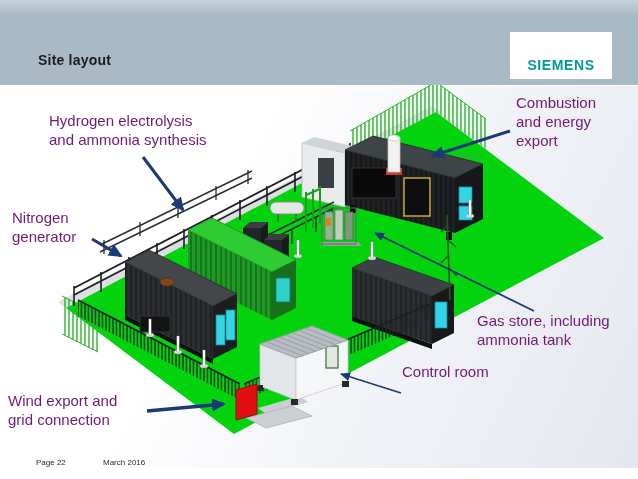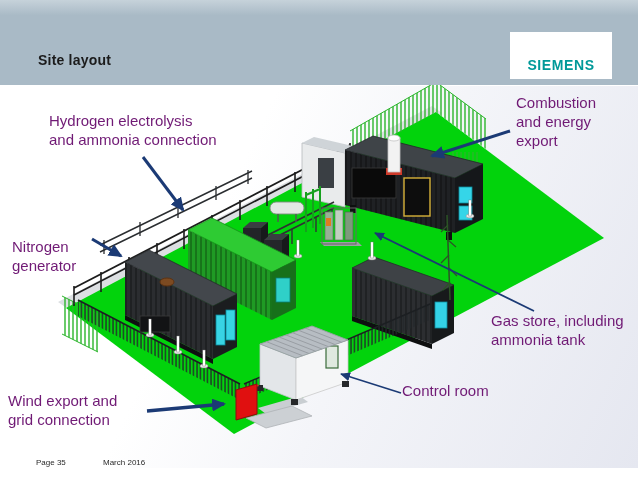--- a/index.html
+++ b/index.html
@@ -30,23 +30,23 @@
     position:absolute;left:48px;top:86px;width:590px;height:382px;z-index:0;
     background:linear-gradient(115deg,#ffffff 30%,#f4f5f9 55%,#e5e7f0 100%);
   }
   .scene{position:absolute;left:0;top:0;width:638px;height:479px;z-index:1;}
   .callout{
     position:absolute;color:#701a75;font-size:15px;line-height:19px;
     white-space:pre-line;z-index:2;
   }
   .c-hydrogen{left:49px;top:111px;}
   .c-combustion{left:516px;top:93px;}
-  .c-nitrogen{left:12px;top:237px;}
-  .c-gas{left:491px;top:311px;}
-  .c-control{left:402px;top:381px;}
+  .c-nitrogen{left:12px;top:208px;}
+  .c-gas{left:477px;top:311px;}
+  .c-control{left:402px;top:362px;}
   .c-wind{left:8px;top:391px;}
   .footer-item{position:absolute;top:458px;font-size:8px;color:#2a2a2a;z-index:2;}
   .f-page{left:36px;}
   .f-date{left:103px;text-align:center;}
 </style>
 </head>
 <body>
 
 <div class="slide">
 
@@ -256,35 +256,35 @@
       <path d="M143,157 L183,210" stroke-width="3" marker-end="url(#ah)"></path>
       <path d="M510,131 L432,156" stroke-width="3" marker-end="url(#ah)"></path>
       <path d="M92,239 L121,256" stroke-width="3" marker-end="url(#ah)"></path>
       <path d="M534,311 L375,233" stroke-width="1.8" marker-end="url(#ahs)"></path>
       <path d="M401,393 L341,374" stroke-width="1.5" marker-end="url(#ahs)"></path>
       <path d="M147,411 L224,404" stroke-width="3.5" marker-end="url(#ah)"></path>
     </g>
   </svg>
 
   <div class="callout c-hydrogen">Hydrogen electrolysis
-and ammonia connection</div>
+and ammonia synthesis</div>
   <div class="callout c-combustion">Combustion
 and energy
 export</div>
   <div class="callout c-nitrogen">Nitrogen
 generator</div>
   <div class="callout c-gas">Gas store, including
 ammonia tank</div>
   <div class="callout c-control">Control room</div>
   <div class="callout c-wind">Wind export and
 grid connection</div>
 
   <div class="header-band"></div>
   <div class="page-title">Site layout</div>
   <div class="logo-box">
     <span class="logo-text">SIEMENS</span>
   </div>
   <div class="logo-bar"></div>
 
-  <div class="footer-item f-page">Page 35</div>
+  <div class="footer-item f-page">Page 22</div>
   <div class="footer-item f-date">March 2016</div>
 
 </div>
 
 </body></html>

